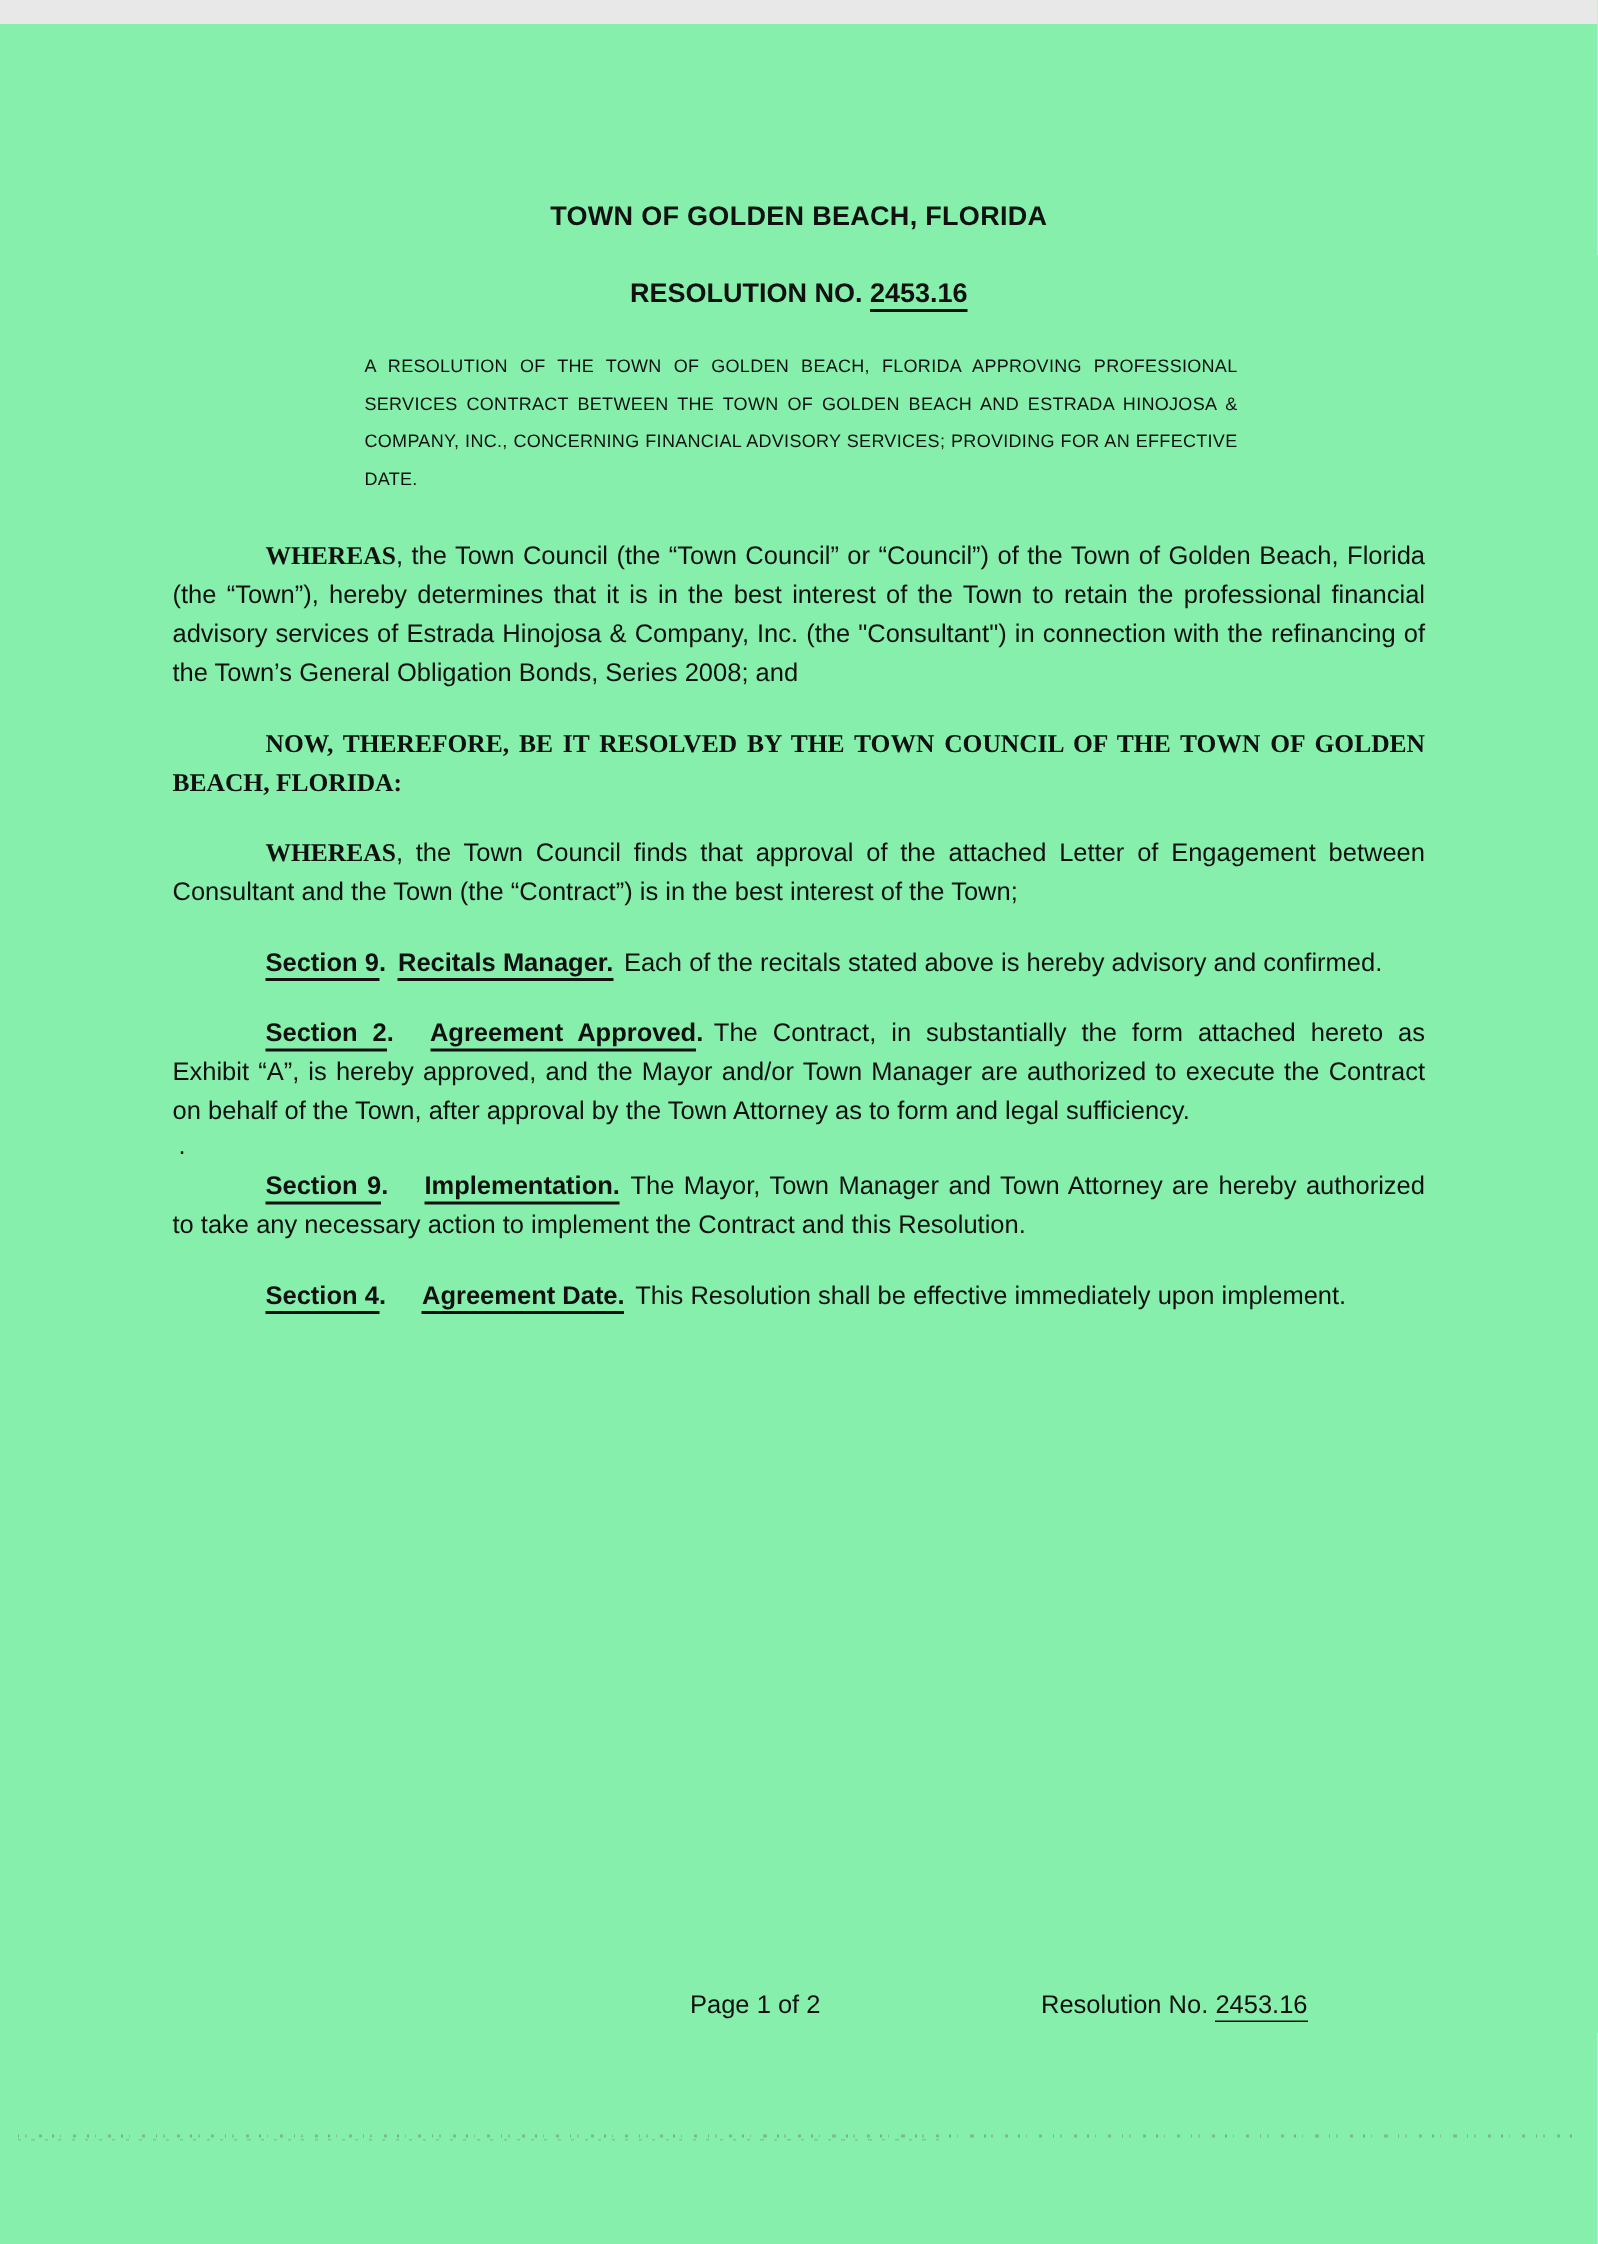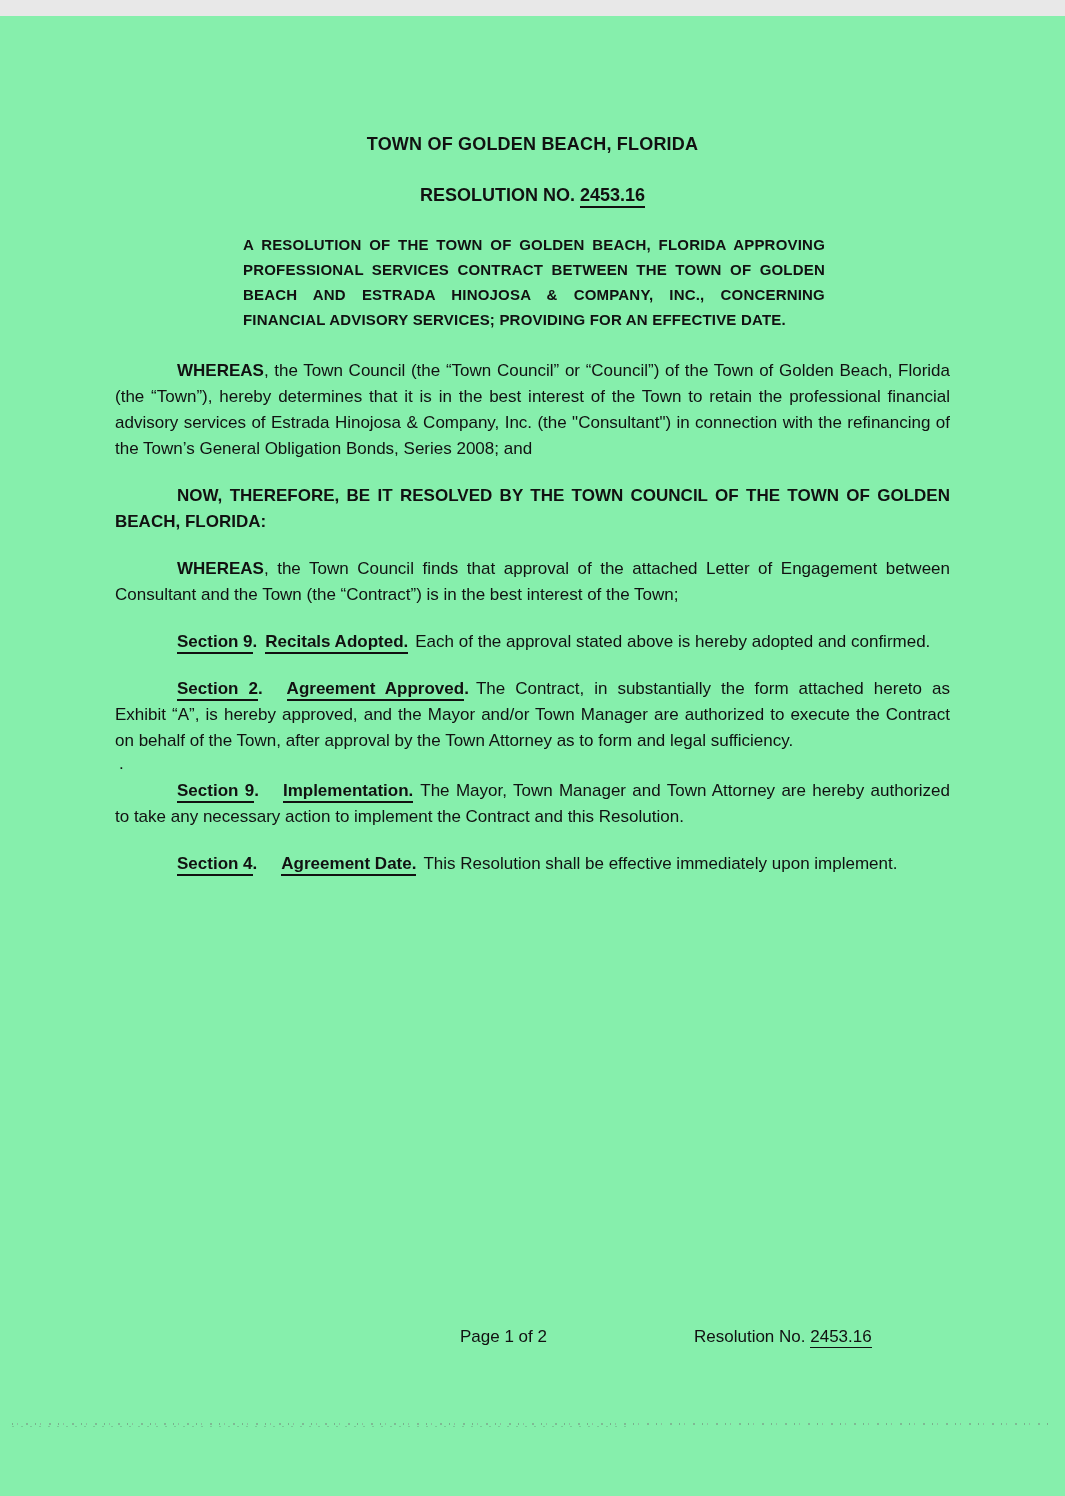--- a/index.html
+++ b/index.html
@@ -27,34 +27,34 @@
     margin: 0 0 26px 0;
     text-align: center;
     font-size: 18px;
     font-weight: bold;
   }
   .u2 { border-bottom: 2px solid #111; padding-bottom: 1px; }
   .u15 { border-bottom: 1.5px solid #111; padding-bottom: 1px; }
   .heading-block {
     margin: 0 0 26px 128px;
     width: 582px;
-    font-size: 15px;
-    font-weight: bold;
+    font-size: 12px;
+    font-weight: normal;
     line-height: 25px;
     text-align: justify;
     letter-spacing: 0.2px;
   }
   .para {
     margin: 0 0 21px 0;
     font-size: 17px;
     line-height: 26px;
     text-align: justify;
     text-indent: 62px;
   }
-  .bold { font-weight: bold; }
+  .bold { font-weight: bold; font-family: Liberation Serif, serif; }
   .sec-label { font-weight: bold; border-bottom: 2px solid #111; padding-bottom: 1px; }
   .sec-title { font-weight: bold; border-bottom: 2px solid #111; padding-bottom: 1px; }
   .sec-dot { font-weight: bold; }
   .gap-sm { display:inline-block; width: 8px; }
   .gap-lg { display:inline-block; width: 24px; }
   .sec-body { margin-left: 7px; }
   .stray-period {
     margin: -6px 0 2px 0;
     font-size: 17px;
     line-height: 24px;
@@ -107,21 +107,21 @@
     </div>
 
     <div class="heading-block">A RESOLUTION OF THE TOWN OF GOLDEN BEACH, FLORIDA APPROVING PROFESSIONAL SERVICES CONTRACT BETWEEN THE TOWN OF GOLDEN BEACH AND ESTRADA HINOJOSA &amp; COMPANY, INC., CONCERNING FINANCIAL ADVISORY SERVICES; PROVIDING FOR AN EFFECTIVE DATE.</div>
 
     <p class="para"><span class="bold">WHEREAS</span><span>, the Town Council (the “Town Council” or “Council”) of the Town of Golden Beach, Florida (the “Town”), hereby determines that it is in the best interest of the Town to retain the professional financial advisory services of Estrada Hinojosa &amp; Company, Inc. (the "Consultant") in connection with the refinancing of the Town’s General Obligation Bonds, Series 2008; and</span></p>
 
     <p class="para bold">NOW, THEREFORE, BE IT RESOLVED BY THE TOWN COUNCIL OF THE TOWN OF GOLDEN BEACH, FLORIDA:</p>
 
     <p class="para"><span class="bold">WHEREAS</span><span>, the Town Council finds that approval of the attached Letter of Engagement between Consultant and the Town (the “Contract”) is in the best interest of the Town;</span></p>
 
-    <p class="para"><span class="sec-label">Section 9</span><span class="sec-dot">.</span><span class="gap-sm"></span><span class="sec-title">Recitals Adopted.</span><span class="sec-dot"></span><span class="sec-body">Each of the approval stated above is hereby adopted and confirmed.</span></p>
+    <p class="para"><span class="sec-label">Section 9</span><span class="sec-dot">.</span><span class="gap-sm"></span><span class="sec-title">Recitals Manager.</span><span class="sec-dot"></span><span class="sec-body">Each of the recitals stated above is hereby advisory and confirmed.</span></p>
 
     <p class="para" style="margin-bottom:4px;"><span class="sec-label">Section 2</span><span class="sec-dot">.</span><span class="gap-lg"></span><span class="sec-title">Agreement Approved</span><span class="sec-dot">.</span><span class="sec-body">The Contract, in substantially the form attached hereto as Exhibit “A”, is hereby approved, and the Mayor and/or Town Manager are authorized to execute the Contract on behalf of the Town, after approval by the Town Attorney as to form and legal sufficiency.</span></p>
 
     <p class="stray-period">.</p>
 
     <p class="para"><span class="sec-label">Section 9</span><span class="sec-dot">.</span><span class="gap-lg"></span><span class="sec-title">Implementation.</span><span class="sec-dot"></span><span class="sec-body">The Mayor, Town Manager and Town Attorney are hereby authorized to take any necessary action to implement the Contract and this Resolution.</span></p>
 
     <p class="para"><span class="sec-label">Section 4</span><span class="sec-dot">.</span><span class="gap-lg"></span><span class="sec-title">Agreement Date.</span><span class="sec-dot"></span><span class="sec-body">This Resolution shall be effective immediately upon implement.</span></p>
 
   </div>

